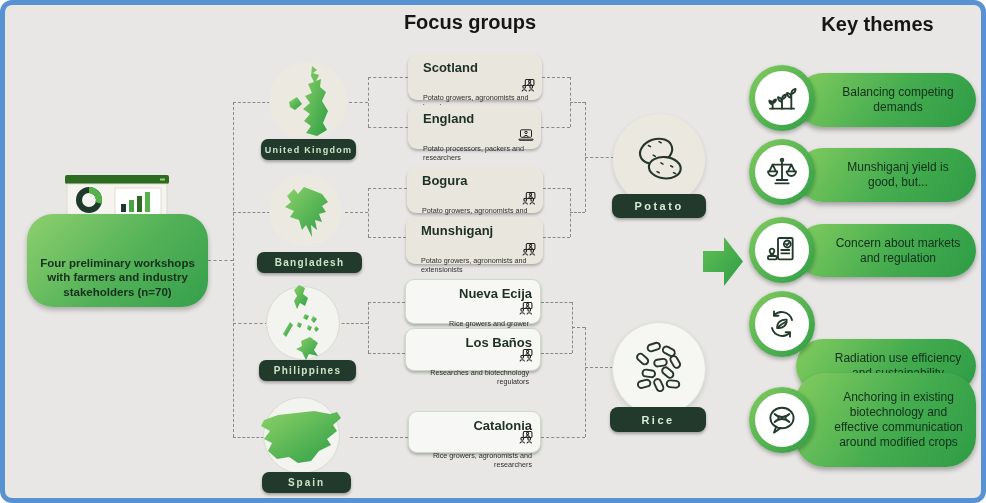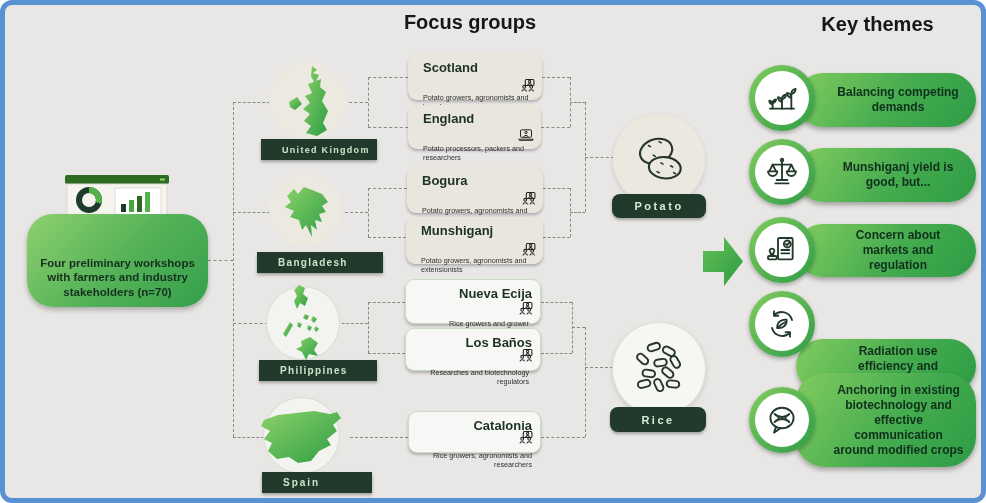--- a/index.html
+++ b/index.html
@@ -11,40 +11,40 @@
   .dash-v{position:absolute;width:0;border-left:1px dashed #878D84;}
   .intro-box{position:absolute;left:22px;top:209px;width:181px;height:93px;border-radius:26px;
     background:linear-gradient(135deg,#8ED06E 0%,#52B157 55%,#35A04B 100%);
     box-shadow:0 3px 5px rgba(0,0,0,.25);}
   .intro-text{position:absolute;left:8px;right:8px;top:42px;text-align:center;
     font-size:11.5px;font-weight:700;color:#16301F;line-height:1.24;}
   .board{position:absolute;left:58px;top:170px;width:108px;height:80px;}
   .cc{position:absolute;border-radius:50%;background:#ECE9E0;}
   .cc.white{background:#F3F4F0;border:1px solid #D6DDD1;}
   .cc svg{position:absolute;}
-  .badge{position:absolute;background:#213A2C;border-radius:0;color:#C9E5C8;
-    display:flex;align-items:center;justify-content:flex-start;font-weight:700;
-    letter-spacing:1.3px;font-size:9px;box-shadow:0 2px 3px rgba(0,0,0,.3);padding-left:21px;}
+  .badge{position:absolute;background:#213A2C;border-radius:7px;color:#C9E5C8;
+    display:flex;align-items:center;justify-content:center;font-weight:700;
+    letter-spacing:1.3px;font-size:9px;box-shadow:0 2px 3px rgba(0,0,0,.3);}
   .fg-box{position:absolute;background:#E9E6DD;border-radius:9px;
     box-shadow:0 2px 3px rgba(0,0,0,.25);padding:6px 8px 4px 15px;box-sizing:border-box;}
   .fg-box.rice{background:#F7F8F5;border:1px solid #C9DCC6;text-align:right;}
   .fg-title{font-size:13px;font-weight:700;color:#1C3024;}
   .fg-desc{font-size:7.2px;color:#2E2E2E;line-height:1.3;margin-top:18px;max-width:108px;}
   .fg-icon{position:absolute;right:7px;bottom:4px;}
   .focus-title{position:absolute;left:605px;top:76px;width:100px;text-align:center;
     font-size:17px;font-weight:600;color:#1F1F1F;}
   .crop-circle{position:absolute;border-radius:50%;display:flex;align-items:center;
     justify-content:center;box-shadow:0 2px 5px rgba(0,0,0,.12);}
   .crop-badge{position:absolute;background:#213A2C;border-radius:8px;color:#D6ECD4;
     display:flex;align-items:center;justify-content:center;font-weight:700;
     font-size:11px;letter-spacing:2.5px;box-shadow:0 2px 3px rgba(0,0,0,.3);}
   .pill{position:absolute;border-radius:27px;
     background:linear-gradient(125deg,#82CC5F 0%,#45AC4F 55%,#2E9C45 100%);
     box-shadow:0 3px 5px rgba(0,0,0,.3);display:flex;align-items:center;justify-content:center;
-    text-align:center;color:#10301C;font-weight:700;font-size:12px;
+    text-align:center;color:#10301C;font-weight:400;font-size:12px;
     padding:4px 12px 4px 36px;box-sizing:border-box;line-height:1.25;}
   .theme-circle{position:absolute;width:66px;height:66px;border-radius:50%;
     background:linear-gradient(135deg,#82CC5F,#2E9C45);display:flex;align-items:center;
     justify-content:center;box-shadow:0 2px 4px rgba(0,0,0,.3);}
   .theme-circle .inner{width:54px;height:54px;background:#ffffff;border-radius:50%;
     display:flex;align-items:center;justify-content:center;}
   .arrow{position:absolute;left:698px;top:230px;}
 </style>
 </head>
 <body>

